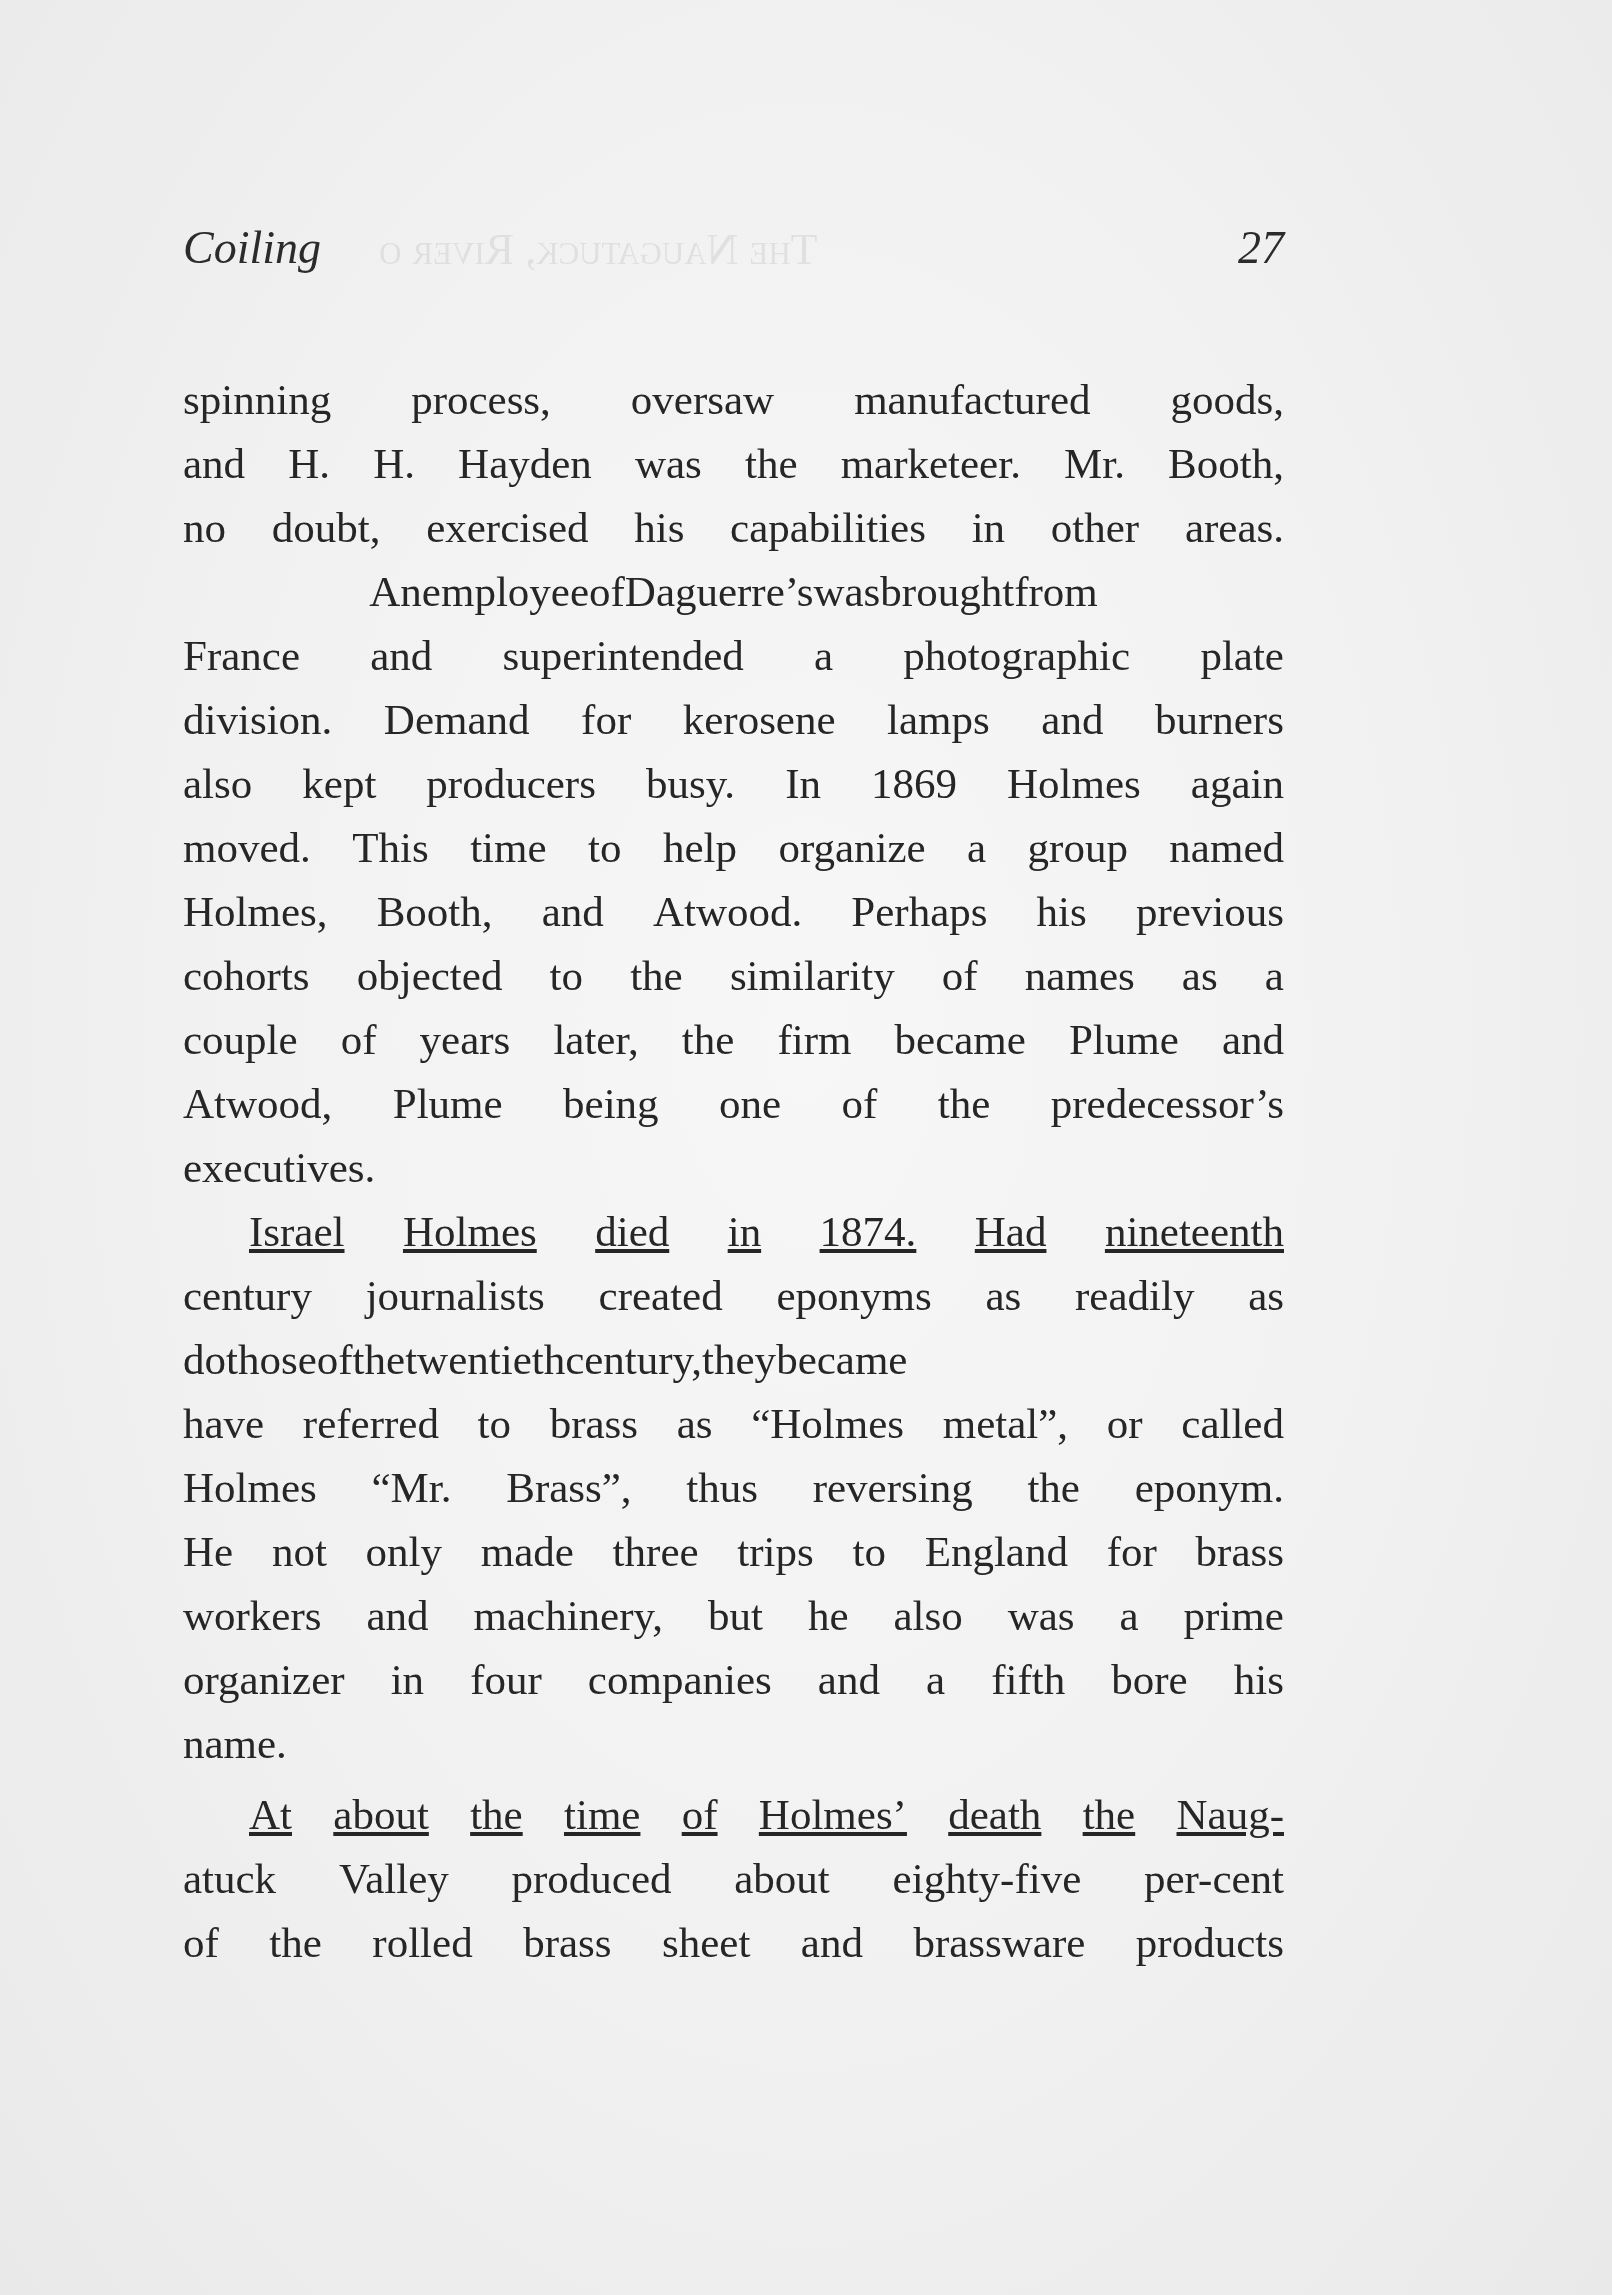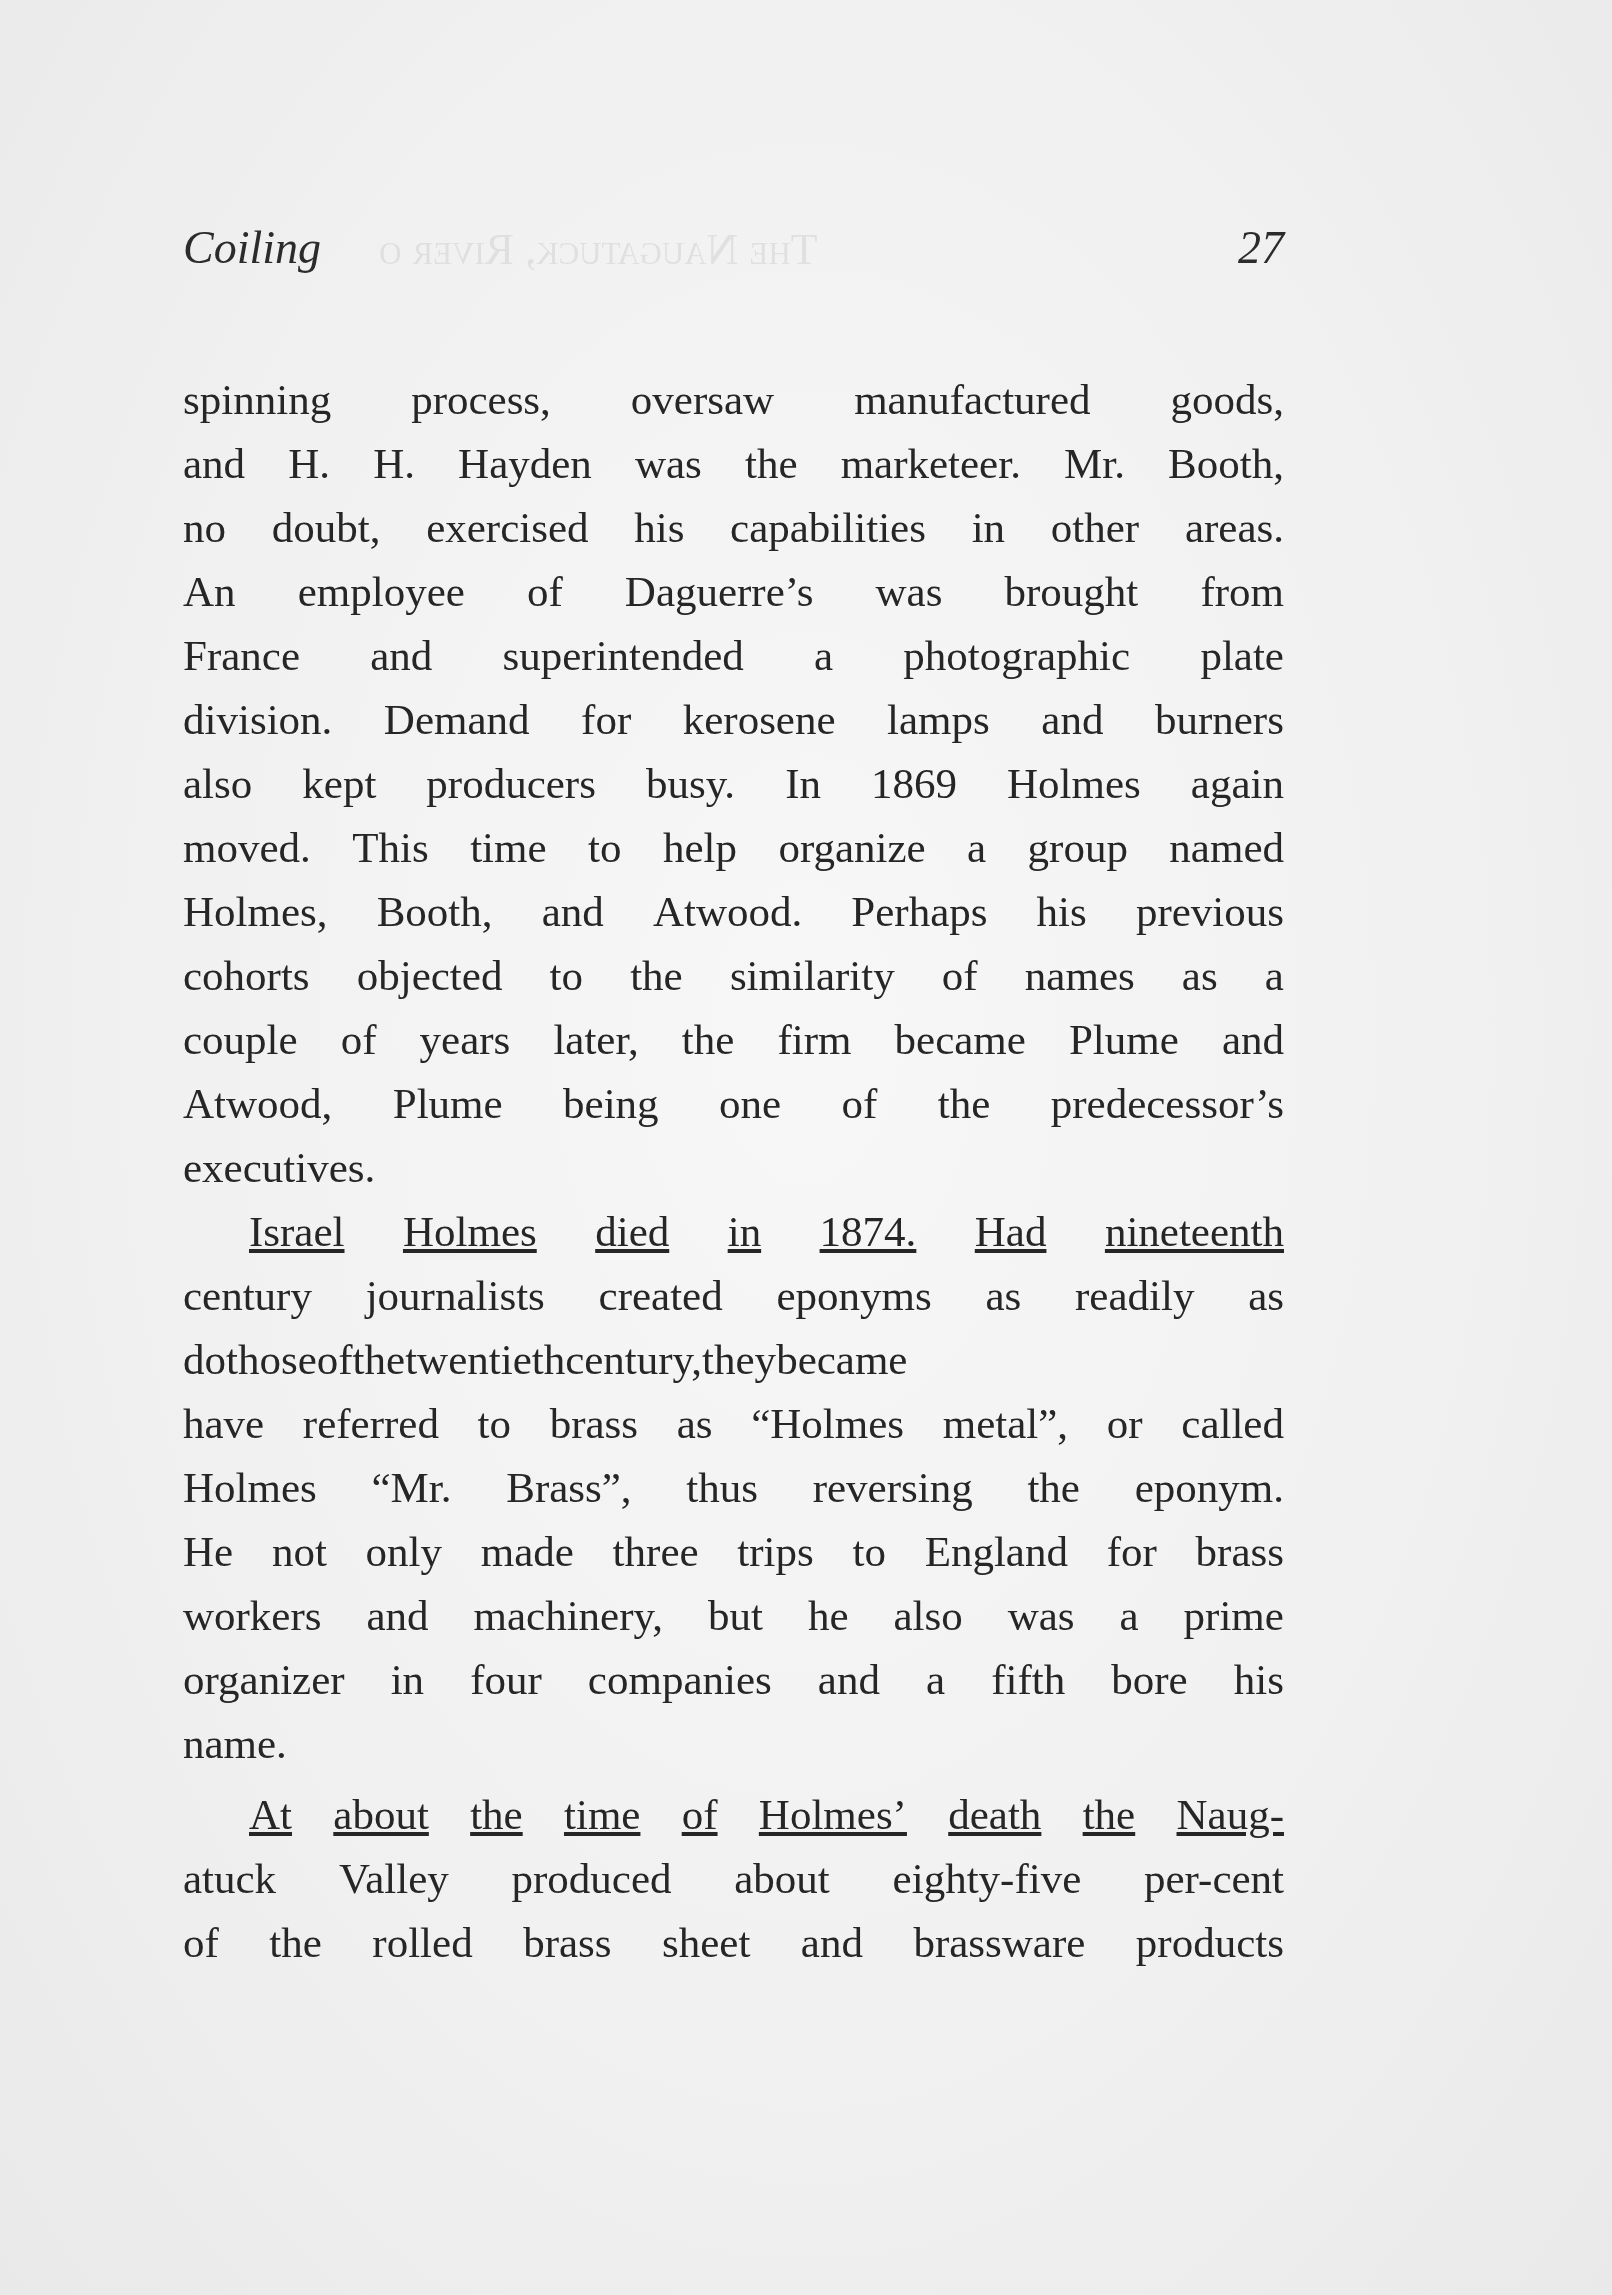--- a/index.html
+++ b/index.html
@@ -122,21 +122,21 @@
     <span class="line" style="display: flex; justify-content: space-between;">
         <span>no</span>
         <span>doubt,</span>
         <span>exercised</span>
         <span>his</span>
         <span>capabilities</span>
         <span>in</span>
         <span>other</span>
         <span>areas.</span>
       </span>
-    <span class="line" style="display: flex; justify-content: space-between;">
+    <span class="line" style="display: flex; justify-content: center;">
         <span>An</span>
         <span>employee</span>
         <span>of</span>
         <span>Daguerre’s</span>
         <span>was</span>
         <span>brought</span>
         <span>from</span>
       </span>
     <span class="line" style="display: flex; justify-content: space-between;">
         <span>France</span>

